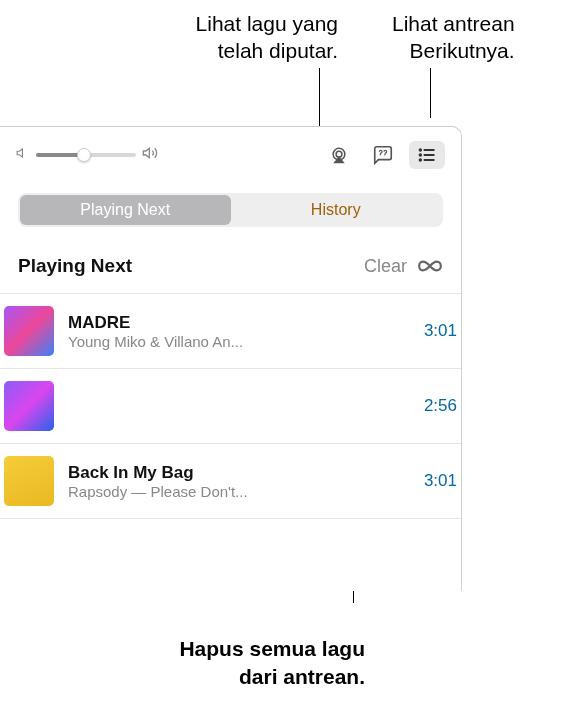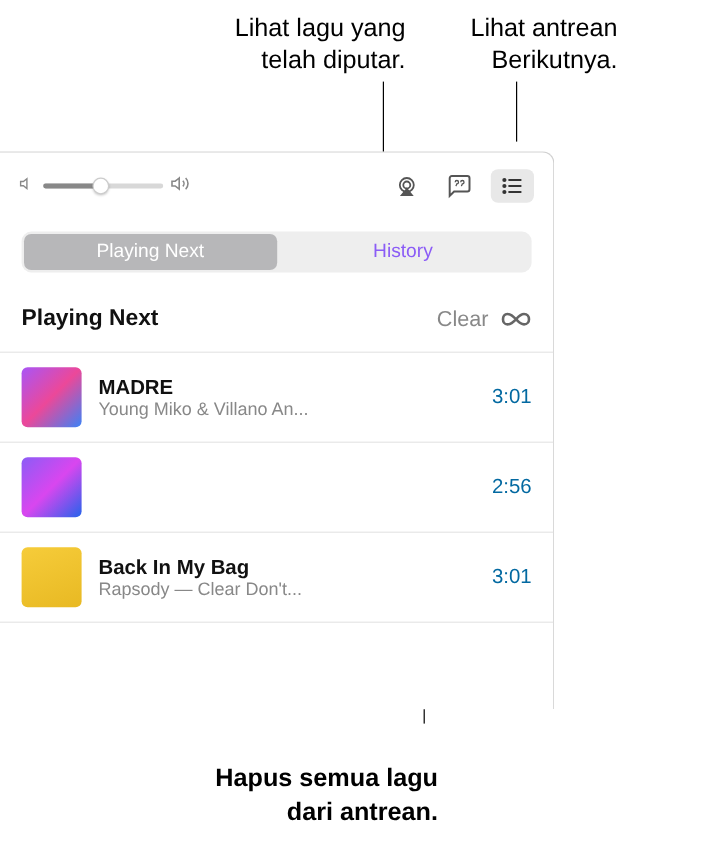--- a/index.html
+++ b/index.html
@@ -108,21 +108,21 @@
       margin: 8px 18px 0 18px;
       background: #eeeeee;
       border-radius: 8px;
       padding: 2px;
     }
     .tab {
       flex: 1;
       text-align: center;
       padding: 6px 0;
       font-size: 16px;
-      color: #8b5cf6;
+      color: #a16207;
       border-radius: 6px;
       cursor: pointer;
     }
     .tab.selected {
       background: #b7b7b9;
       color: #fff;
     }
     
     .section-header {
       display: flex;
@@ -146,21 +146,21 @@
       display: flex;
       align-items: center;
     }
     
     .song-list {
       border-top: 1px solid #e5e5e5;
     }
     .song-row {
       display: flex;
       align-items: center;
-      padding: 12px 18px;
+      padding: 12px 4px;
       border-bottom: 1px solid #e5e5e5;
       gap: 14px;
     }
     .artwork {
       width: 50px;
       height: 50px;
       border-radius: 5px;
       flex-shrink: 0;
     }
     .art-1 { background: linear-gradient(135deg, #a855f7, #ec4899, #3b82f6); }
@@ -278,18 +278,18 @@
     <div class="song-row">
       <div class="artwork art-2"></div>
       <div class="song-meta">
       </div>
       <div class="song-duration">2:56</div>
     </div>
     <div class="song-row">
       <div class="artwork art-3"></div>
       <div class="song-meta">
         <div class="song-title">Back In My Bag</div>
-        <div class="song-artist">Rapsody — Clear Don't...</div>
+        <div class="song-artist">Rapsody — Please Don't...</div>
       </div>
       <div class="song-duration">3:01</div>
     </div>
   </div>
 </div>
 
 </body></html>

